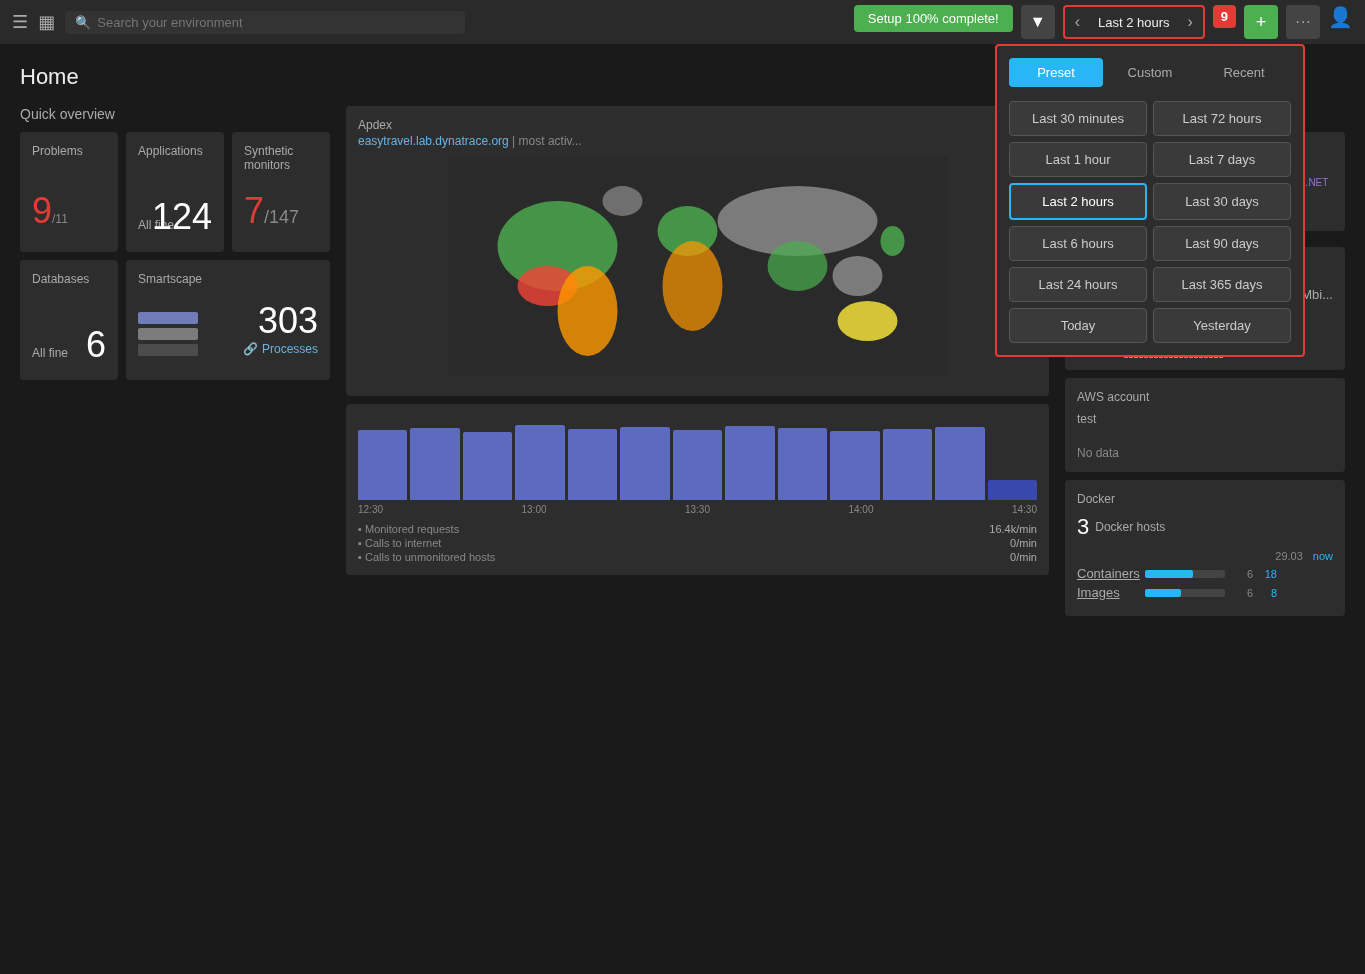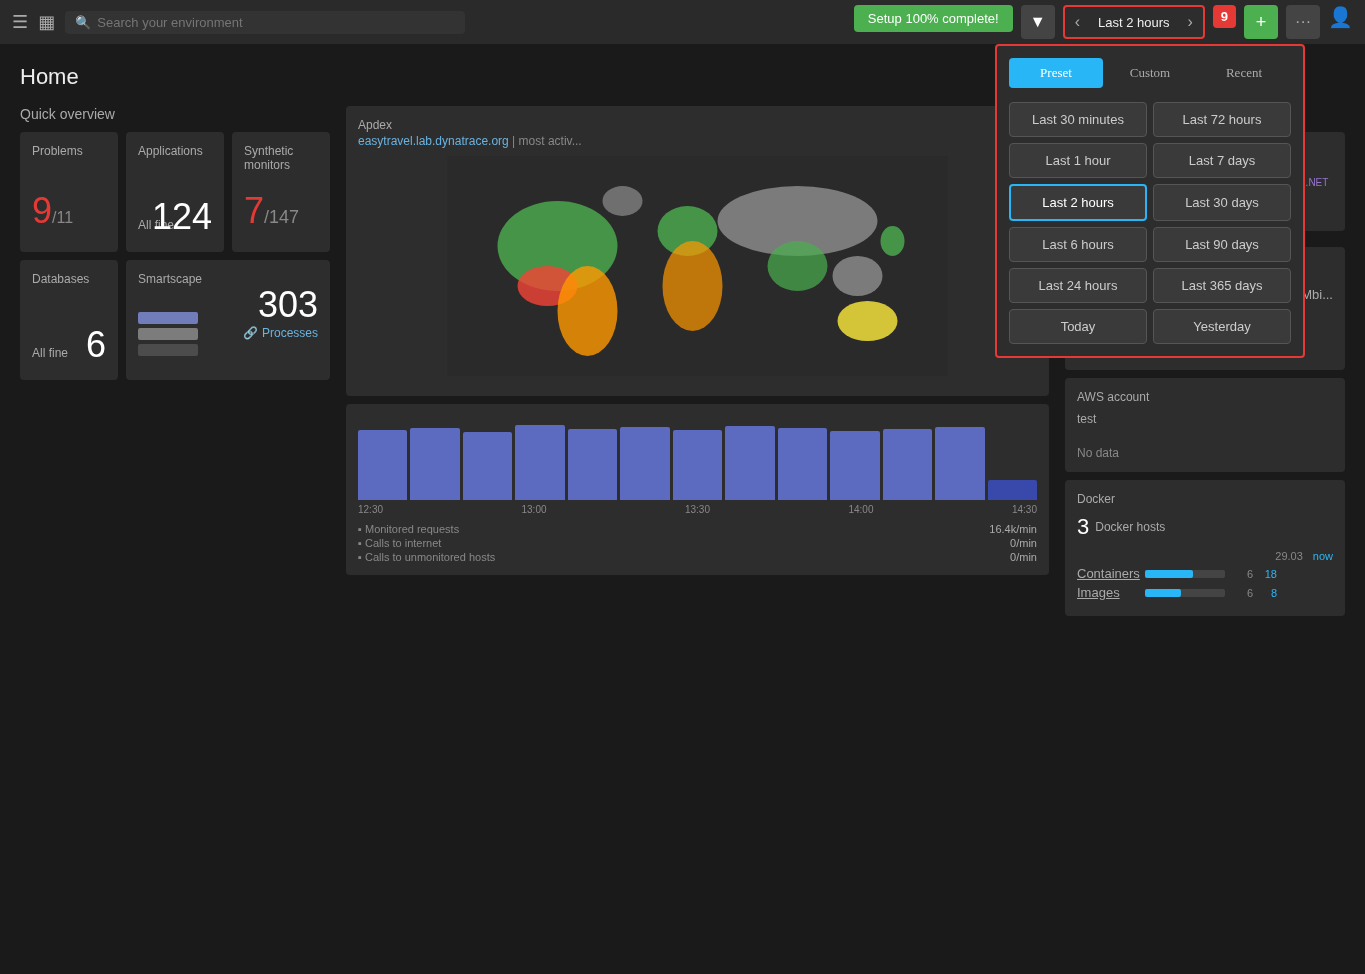--- a/index.html
+++ b/index.html
@@ -343,21 +343,20 @@
       background: #2d2d2d;
       border: 2px solid #e53935;
       border-radius: 4px;
       z-index: 100;
       padding: 12px;
     }
     .time-tabs {
       display: flex;
       gap: 0;
       margin-bottom: 14px;
-      font-family: Liberation Serif, serif;
     }
     .time-tab {
       flex: 1;
       padding: 7px 0;
       text-align: center;
       font-size: 13px;
       cursor: pointer;
       border-radius: 4px;
       color: #aaa;
     }
@@ -438,21 +437,21 @@
 
   <div class="content-grid">
 
     <div class="quick-overview">
       <div class="section-title">Quick overview</div>
       <div class="cards-grid">
 
         <div class="card">
           <div class="card-title">Problems</div>
           <div style="position:absolute;bottom:20px;left:12px;">
-            <span style="color:#e53935;font-size:36px;font-weight:300;">9</span><span style="color:#888;font-size:16px;">/11</span>
+            <span style="color:#e53935;font-size:36px;font-weight:300;">9</span><span style="color:#888;font-size:12px;">/11</span>
           </div>
         </div>
 
         <div class="card">
           <div class="card-title">Applications</div>
           <div style="position:absolute;bottom:20px;left:12px;">
             <span style="color:#aaa;font-size:12px;">All fine</span>
           </div>
           <div style="position:absolute;bottom:14px;right:12px;">
             <span style="color:#fff;font-size:36px;font-weight:300;">124</span>
@@ -477,21 +476,21 @@
         </div>
 
         <div class="card smartscape-card">
           <div class="card-title">Smartscape</div>
 
           <div class="stack-icon">
             <div class="stack-layer" style="background:#7986cb;opacity:0.9;"></div>
             <div class="stack-layer" style="background:#9e9e9e;opacity:0.7;"></div>
             <div class="stack-layer" style="background:#616161;opacity:0.6;"></div>
           </div>
-          <div style="position:absolute;bottom:40px;right:12px;text-align:right;">
+          <div style="position:absolute;bottom:24px;right:12px;text-align:right;">
             <div style="color:#fff;font-size:36px;font-weight:300;">303</div>
             <div style="color:#69b3e0;font-size:12px;display:flex;align-items:center;gap:4px;justify-content:flex-end;">
               <span>🔗</span>
               <span>Processes</span>
             </div>
           </div>
         </div>
 
       </div>
     </div>

